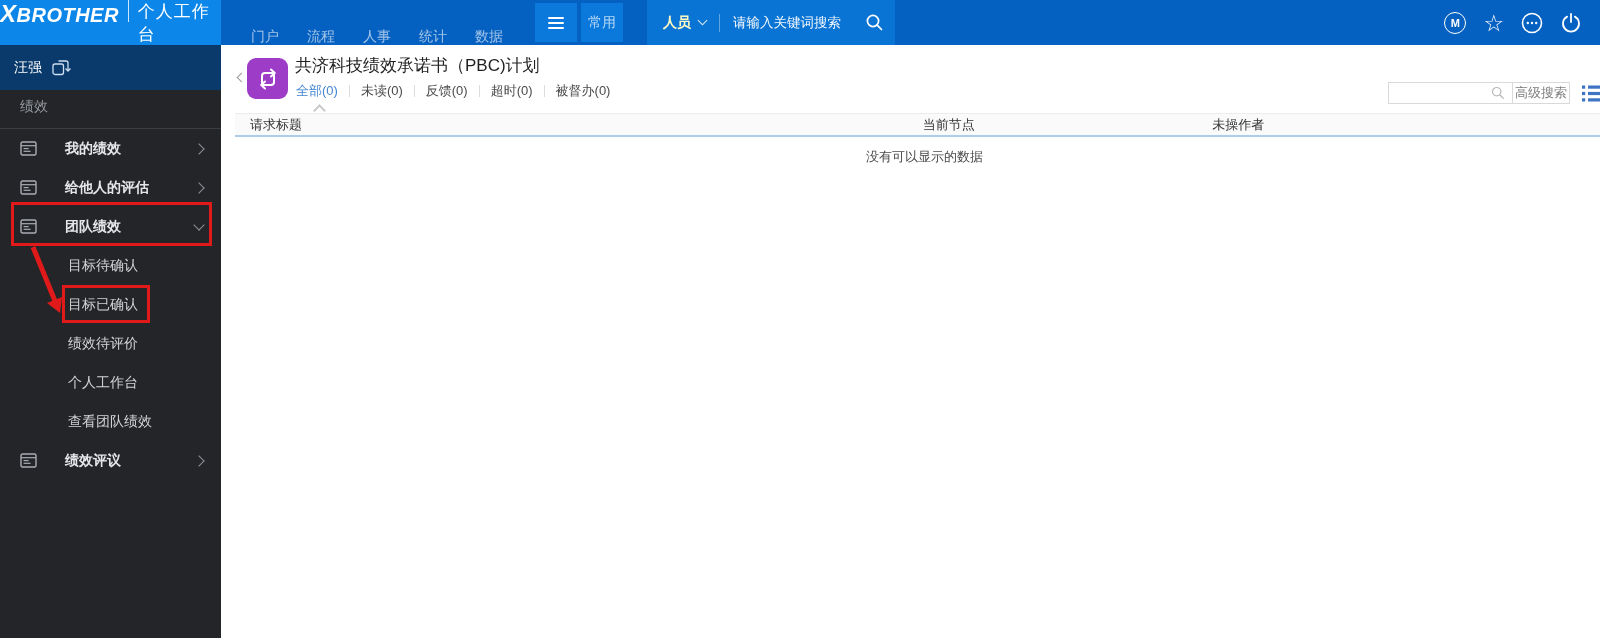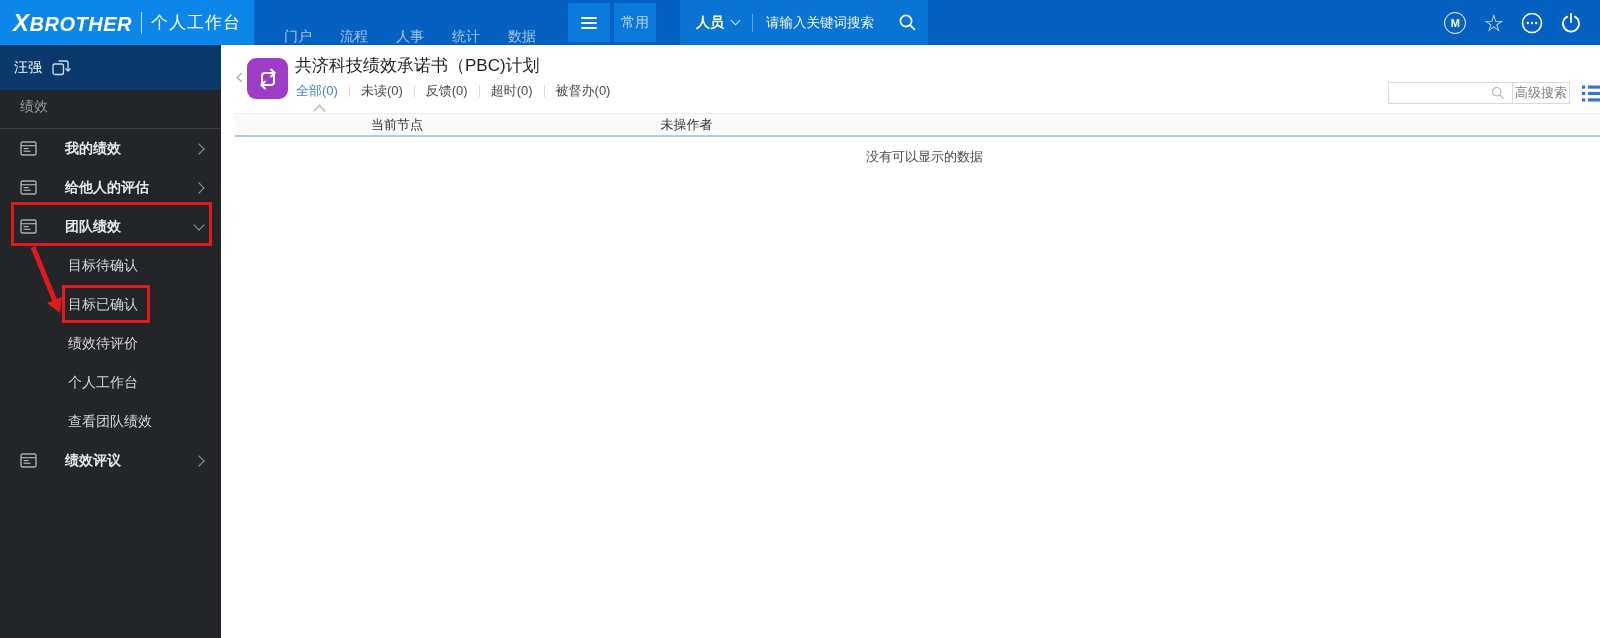--- a/index.html
+++ b/index.html
@@ -3,21 +3,21 @@
 <meta charset="utf-8">
 <style>
   * { margin:0; padding:0; box-sizing:border-box; }
   html,body { width:1600px; height:638px; overflow:hidden;
     font-family:"Liberation Sans","DejaVu Sans",sans-serif; background:#fff; }
   .stage { position:relative; width:1600px; height:638px; }
 
   
   .topbar { position:absolute; top:0; left:0; width:1600px; height:45px;
     background:#0561c1; display:flex; align-items:stretch; z-index:20; }
-  .logo-area { width:254px; background:#0c87e9; display:flex; align-items:center;
+  .logo-area { width:221px; background:#0c87e9; display:flex; align-items:flex-start;
     justify-content:center; gap:9px; flex:none; }
   .brand { color:#fff; font-style:italic; font-weight:bold; font-size:20px;
     letter-spacing:.5px; display:inline-block; }
   .brand::first-letter { font-size:24px; }
   .logo-divider { width:1px; height:22px; background:rgba(255,255,255,.8); }
   .product { color:#fff; font-size:17px; letter-spacing:1px; }
   .topnav { display:flex; align-items:center; margin-left:16px; }
   .nav-item { padding:0 14px; height:45px; line-height:45px; color:rgba(255,255,255,.62);
     font-size:14px; cursor:pointer;margin-top:28px; }
   .bar-btn { width:42px; height:39px; margin:3px 2px; background:#0b79dc; border:none;
@@ -269,19 +269,20 @@
             <rect x="0" y="6.9" width="3.2" height="3.2" fill="#3d74c4"></rect>
               <rect x="6" y="6.9" width="16" height="3.2" fill="#3d74c4"></rect>
             <rect x="0" y="13.3" width="3.2" height="3.2" fill="#3d74c4"></rect>
               <rect x="6" y="13.3" width="16" height="3.2" fill="#3d74c4"></rect>
           </svg>
         </button>
       </div>
     </div>
 
     <div class="table-head">
+      <span class="col1">请求标题</span>
       <span class="col2">当前节点</span>
       <span class="col3">未操作者</span>
     </div>
     <div class="empty-msg">没有可以显示的数据</div>
   </div>
 
 </div>
 
 </body></html>

